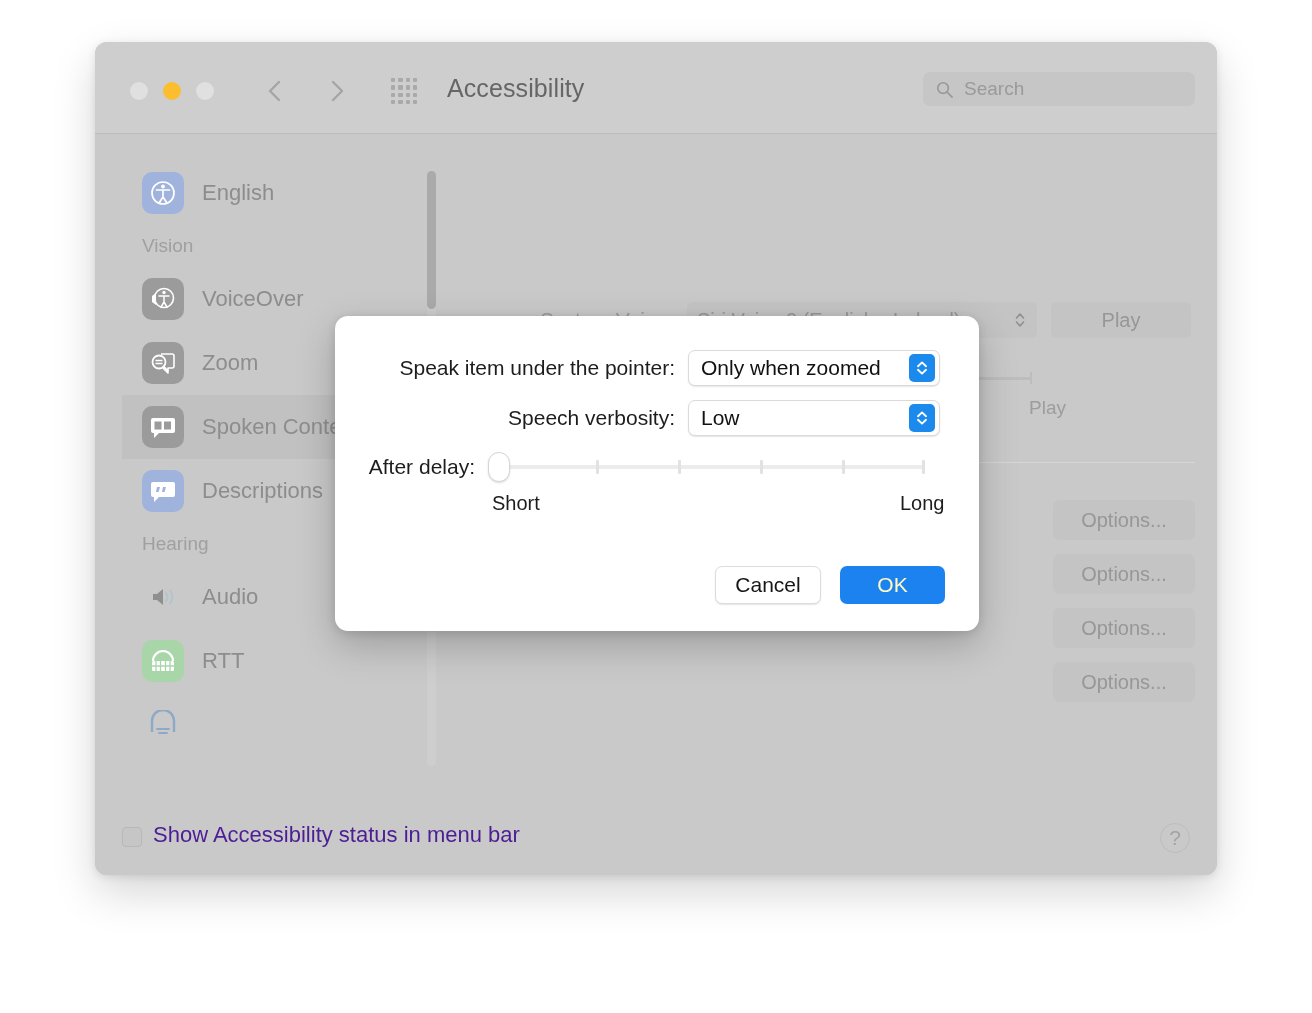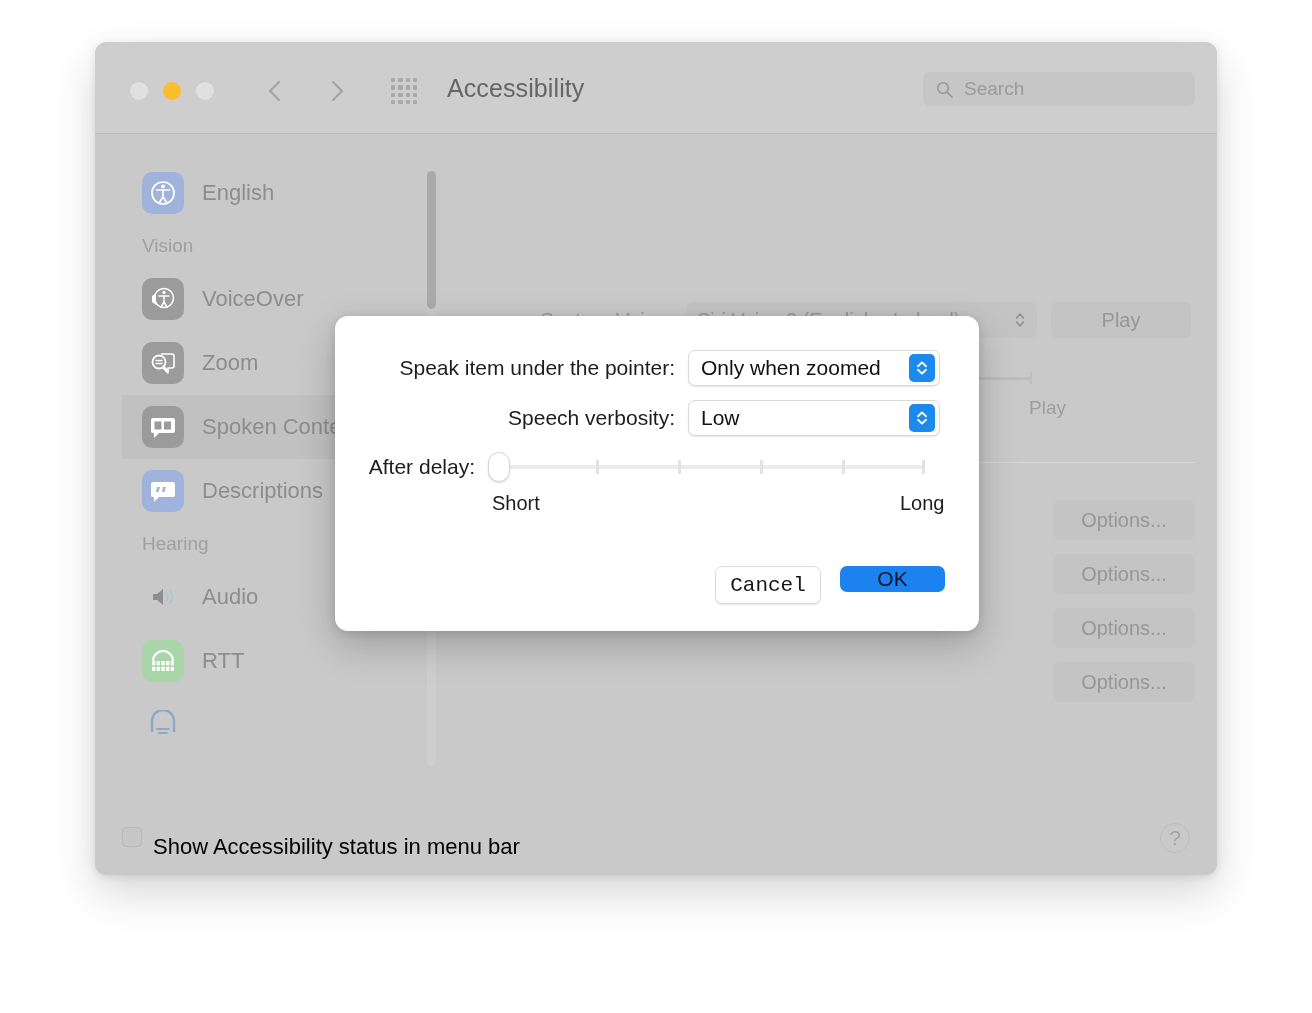--- a/index.html
+++ b/index.html
@@ -288,22 +288,21 @@
     left: 27px; top: 22px;
     width: 20px; height: 20px;
     border: 1.5px solid #b8b8b8;
     border-radius: 4px;
     background: #c6c6c6;
   }
   #show-status-label {
     position: absolute;
     left: 58px; top: 17px;
     font-size: 22px;
-    color: #000000;
-    margin-top: 12px;
+    color: #4c1d95;
   }
   #help-button {
     position: absolute;
     right: 27px; top: 18px;
     width: 30px; height: 30px;
     border-radius: 50%;
     border: 1.5px solid #bdbdbd;
     color: #a3a3a3;
     font-size: 21px;
     display: flex;
@@ -414,33 +413,32 @@
     width: 106px; height: 38px;
     background: #ffffff;
     border: 1px solid #dcdcdc;
     border-radius: 7px;
     box-shadow: 0 1px 1.5px rgba(0,0,0,0.10);
     display: flex;
     align-items: center;
     justify-content: center;
     font-size: 21px;
     color: #161616;
-    font-family: Liberation Mono, monospace;
   }
   #m-ok {
     position: absolute;
     left: 505px; top: 250px;
-    width: 105px; height: 26px;
+    width: 105px; height: 38px;
     background: #1c82f0;
     border-radius: 7px;
     display: flex;
     align-items: center;
     justify-content: center;
     font-size: 21px;
-    color: #0f172a;
+    color: #fef9c3;
   }
 </style>
 </head>
 <body>
 
 <div id="window">
 
   <div id="titlebar">
     <div class="traffic tl-close"></div>
     <div class="traffic tl-min"></div>

